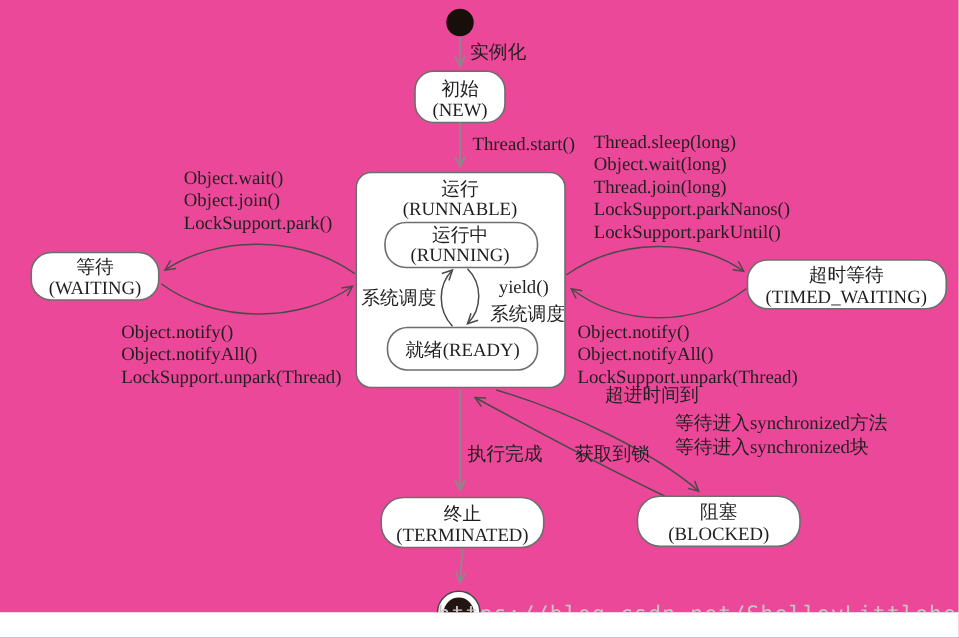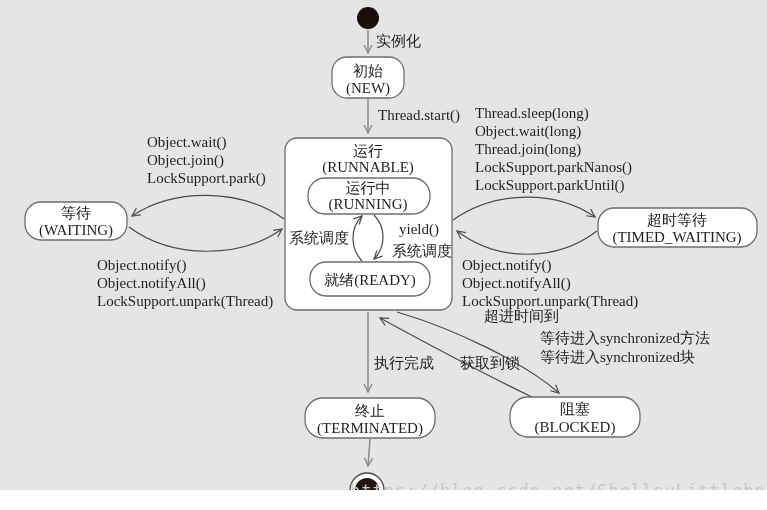--- a/index.html
+++ b/index.html
@@ -1,16 +1,16 @@
 <!DOCTYPE html>
 <html><head>
 <meta charset="utf-8">
 <style>
   html,body{margin:0;padding:0;background:#ffffff;}
-  .stage{position:relative;width:767px;height:490px;background:#e5e5e5;overflow:hidden;
+  .stage{position:relative;width:767px;height:490px;background:#ec4899;overflow:hidden;
          font-family:"Liberation Serif","DejaVu Serif",serif;}
   svg text{font-family:"Liberation Serif","DejaVu Serif",serif;fill:#1f1f1f;}
   .st-name{font-size:15px;text-anchor:middle;}
   .st-en{font-size:15px;text-anchor:middle;}
   .mlabel{font-size:15px;}
   .zhlabel{font-size:15px;}
   .node{fill:#ffffff;stroke:#6e6e6e;stroke-width:1.3;}
   .edge{fill:none;stroke:#4a4a4a;stroke-width:1.2;}
   .gedge{fill:none;stroke:#8a8a8a;stroke-width:1.5;}
   .wm{font-family:"DejaVu Sans Mono","Liberation Mono",monospace;font-size:17px;

